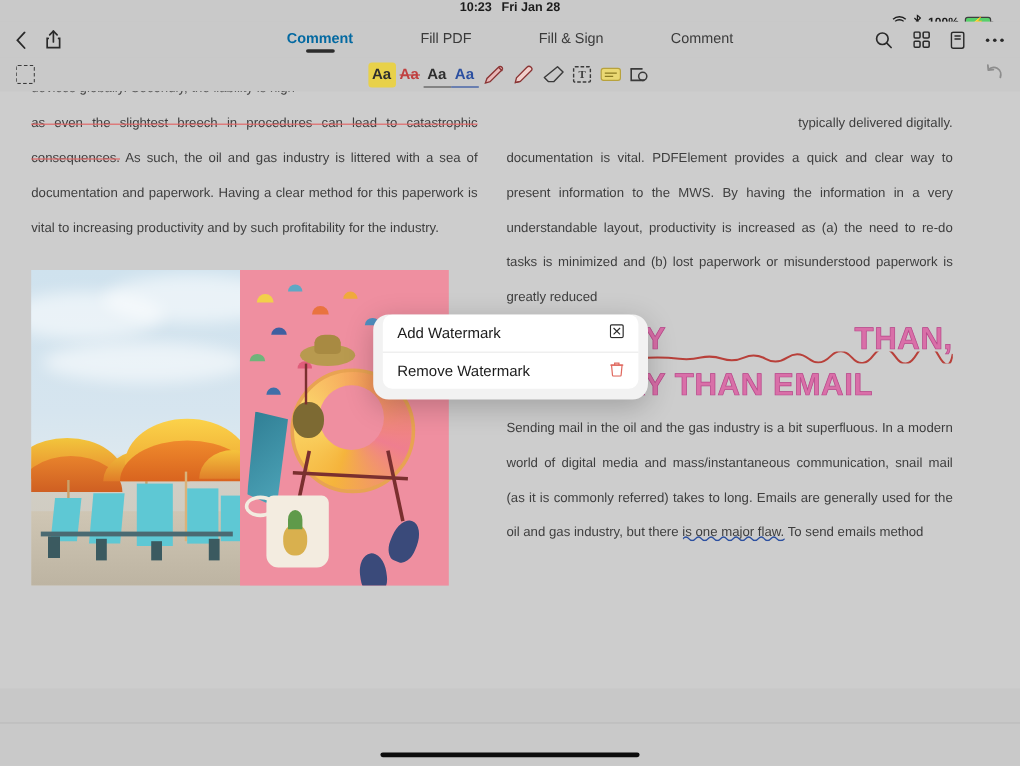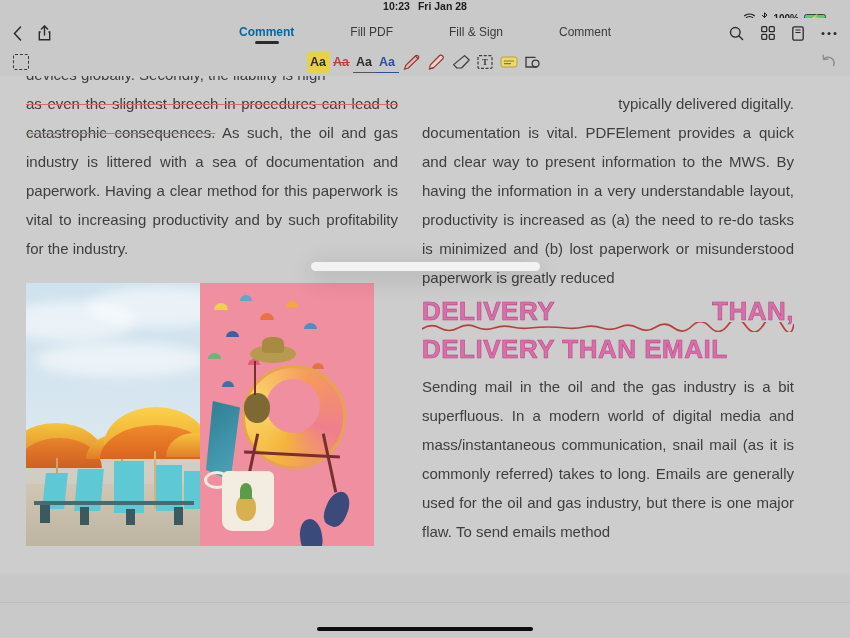--- a/index.html
+++ b/index.html
@@ -75,21 +75,21 @@
   .undo { margin-left:auto; color:#8d8d8d; cursor:pointer; }
 
   
   .doc {
     position: absolute; top: 76px; left: 0; right: 0; bottom: 64px;
     background: #cdcdcd; overflow: hidden;
   }
   .columns { display: flex; gap: 24px; padding: 0 26px; }
   .col { width: 372px; }
   .col p {
-    font-size: 15px; line-height: 29px; color: #3e3e3e; text-align: justify;
+    font-size: 11px; line-height: 29px; color: #3e3e3e; text-align: justify;
     margin-bottom: 0;
   }
   .col p.cut { margin-top: -16px; }
   .red-strike { text-decoration: line-through; text-decoration-color: #e06868;
     text-decoration-thickness: 1.4px; }
 
   
   .photos { display: flex; margin: 20px 0 0 0; }
   .photo { width: 174px; height: 263px; position: relative; overflow: hidden; }
 
@@ -402,20 +402,39 @@
 
       <p><span>Sending mail in the oil and the gas industry is a bit superfluous. In a modern world of digital media and mass/instantaneous communication, snail mail (as it is commonly referred) takes to long. Emails are generally used for the oil and gas industry, but there </span><span class="blue-underline"><span>is one major flaw.</span><svg style="position:absolute;left:0;bottom:-1px;width:100%;height:5px" viewBox="0 0 130 5" preserveAspectRatio="none">
               <path d="M0 3 Q4 0 8 3 T16 3 T24 3 T32 3 T40 3 T48 3 T56 3 T64 3 T72 3 T80 3 T88 3 T96 3 T104 3 T112 3 T120 3 T130 3" stroke="#2b4fa0" stroke-width="1.2" fill="none"></path>
             </svg></span><span> To send emails method</span></p>
     </div>
   </div>
 </div>
 
 <div class="overlay-dialog">
   <div class="dlg-list">
+    <div class="dlg-item">
+      <span>Add Watermark</span>
+      <span class="ic">
+        <svg width="12" height="12" viewBox="0 0 12 12">
+            <rect x="0.7" y="0.7" width="10.6" height="10.6" rx="1" stroke="#2c2c2c" stroke-width="1" fill="none"></rect>
+            <path d="M3.3 3.3 8.7 8.7M8.7 3.3 3.3 8.7" stroke="#2c2c2c" stroke-width="1"></path>
+          </svg>
+      </span>
+    </div>
+    <div class="dlg-item">
+      <span>Remove Watermark</span>
+      <span class="ic trash">
+        <svg width="12" height="13" viewBox="0 0 12 13">
+            <path d="M1.6 3.2h8.8l-.8 8.4a1 1 0 0 1-1 .9H3.4a1 1 0 0 1-1-.9z" stroke="#e0695f" stroke-width="1" fill="none"></path>
+            <path d="M.6 3.2h10.8" stroke="#e0695f" stroke-width="1"></path>
+            <path d="M4.2 3.2V1.6h3.6v1.6" stroke="#e0695f" stroke-width="1" fill="none"></path>
+          </svg>
+      </span>
+    </div>
   </div>
   <div class="hl-box"></div>
 </div>
 
 <div class="doc-gap"></div>
 <div class="bottombar">
   <div class="home-ind"></div>
 </div>
 
 </body></html>

